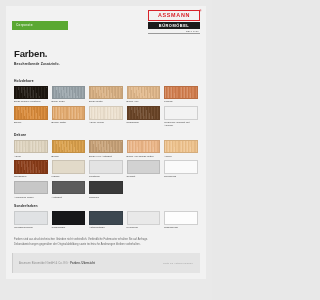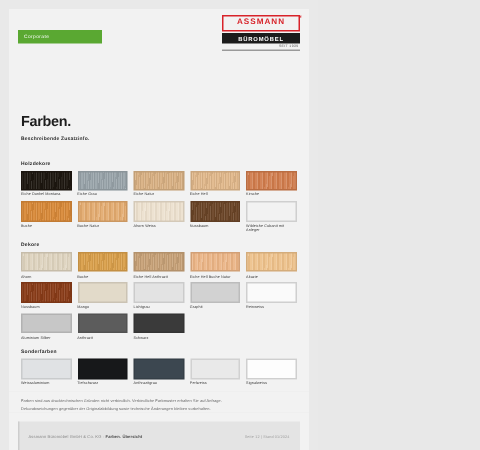--- a/index.html
+++ b/index.html
@@ -80,21 +80,20 @@
     background: #f2f2f2;
     padding: 7px 8px 8px 8px;
     margin-top: 0;
   }
   .title {
     font-size: 9.6px;
     font-weight: bold;
     color: #1d1d1d;
     letter-spacing: -.2px;
     line-height: 1;
-    margin-top: 28px;
   }
   .subtitle {
     font-size: 3.3px;
     font-weight: bold;
     color: #2b2b2b;
     letter-spacing: .15px;
     margin-top: 3.4px;
   }
 
   

